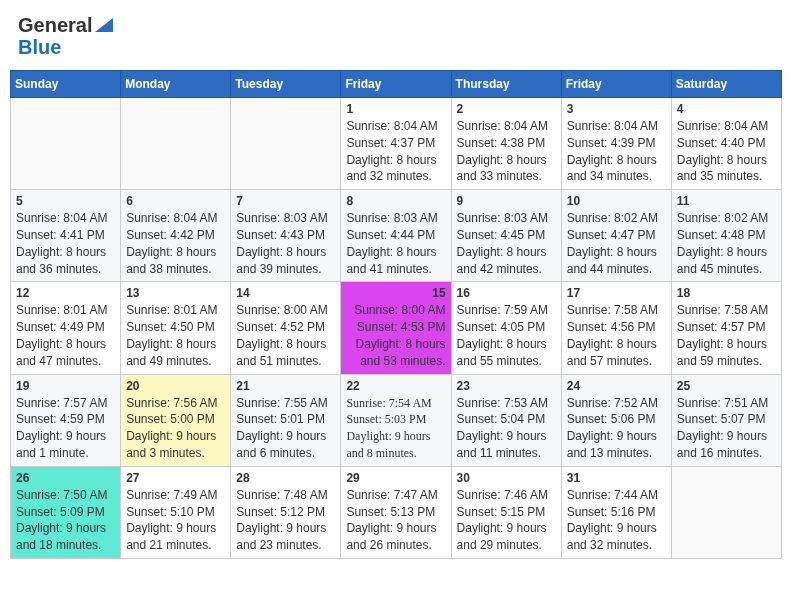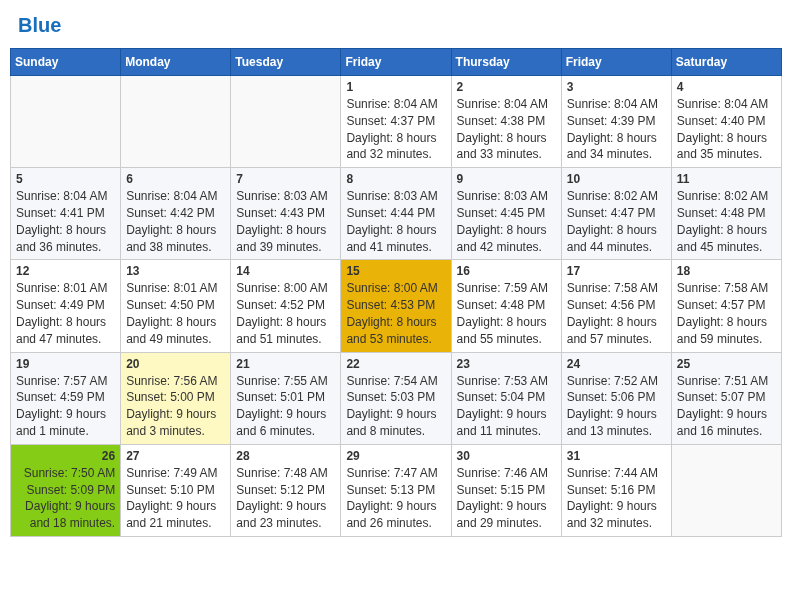--- a/index.html
+++ b/index.html
@@ -82,20 +82,28 @@
       color: #333;
     }
     .empty-cell { background: #f9f9f9 !important; }
   </style>
 </head>
 <body>
 
 <div class="header">
   <div class="logo">
     <div style="display:flex; flex-direction:column; align-items:flex-start;">
+      <div style="display:flex; align-items:center;">
+        <span class="logo-text logo-general">General</span>
+        <div style="position:relative; display:inline-block; margin-left:3px;">
+          <svg width="18" height="18" viewBox="0 0 18 18">
+            <polygon points="0,18 18,18 18,4" fill="#2d6cc0"></polygon>
+          </svg>
+        </div>
+      </div>
       <span class="logo-text logo-blue">Blue</span>
     </div>
   </div>
   <div class="title-area">
     <div class="month-title"></div>
     <div class="location"></div>
   </div>
 </div>
 
 <table class="calendar">
@@ -196,30 +204,30 @@
           <div class="day-info" style="white-space: pre-line;">Sunrise: 8:01 AM
 Sunset: 4:50 PM
 Daylight: 8 hours and 49 minutes.</div>
         </td>
         <td style="background: rgb(255, 255, 255);">
           <span class="day-number">14</span>
           <div class="day-info" style="white-space: pre-line;">Sunrise: 8:00 AM
 Sunset: 4:52 PM
 Daylight: 8 hours and 51 minutes.</div>
         </td>
-        <td style="background: #eab308;">
+        <td style="background: #d946ef; text-align: right;">
           <span class="day-number">15</span>
           <div class="day-info" style="white-space: pre-line;">Sunrise: 8:00 AM
 Sunset: 4:53 PM
 Daylight: 8 hours and 53 minutes.</div>
         </td>
         <td style="background: rgb(255, 255, 255);">
           <span class="day-number">16</span>
           <div class="day-info" style="white-space: pre-line;">Sunrise: 7:59 AM
-Sunset: 4:48 PM
+Sunset: 4:05 PM
 Daylight: 8 hours and 55 minutes.</div>
         </td>
         <td style="background: rgb(255, 255, 255);">
           <span class="day-number">17</span>
           <div class="day-info" style="white-space: pre-line;">Sunrise: 7:58 AM
 Sunset: 4:56 PM
 Daylight: 8 hours and 57 minutes.</div>
         </td>
         <td style="background: rgb(255, 255, 255);">
           <span class="day-number">18</span>
@@ -242,21 +250,21 @@
 Daylight: 9 hours and 3 minutes.</div>
         </td>
         <td style="background: rgb(245, 247, 250);">
           <span class="day-number">21</span>
           <div class="day-info" style="white-space: pre-line;">Sunrise: 7:55 AM
 Sunset: 5:01 PM
 Daylight: 9 hours and 6 minutes.</div>
         </td>
         <td style="background: rgb(245, 247, 250);">
           <span class="day-number">22</span>
-          <div class="day-info" style="white-space: pre-line;">Sunrise: 7:54 AM
+          <div class="day-info" style="white-space: pre-line; font-family: Liberation Serif, serif;">Sunrise: 7:54 AM
 Sunset: 5:03 PM
 Daylight: 9 hours and 8 minutes.</div>
         </td>
         <td style="background: rgb(245, 247, 250);">
           <span class="day-number">23</span>
           <div class="day-info" style="white-space: pre-line;">Sunrise: 7:53 AM
 Sunset: 5:04 PM
 Daylight: 9 hours and 11 minutes.</div>
         </td>
         <td style="background: rgb(245, 247, 250); margin-left: 48px;">
@@ -266,21 +274,21 @@
 Daylight: 9 hours and 13 minutes.</div>
         </td>
         <td style="background: rgb(245, 247, 250);">
           <span class="day-number">25</span>
           <div class="day-info" style="white-space: pre-line;">Sunrise: 7:51 AM
 Sunset: 5:07 PM
 Daylight: 9 hours and 16 minutes.</div>
         </td>
       </tr>
       <tr>
-        <td style="background: #84cc16; text-align: right;">
+        <td style="background: #5eead4;">
           <span class="day-number">26</span>
           <div class="day-info" style="white-space: pre-line;">Sunrise: 7:50 AM
 Sunset: 5:09 PM
 Daylight: 9 hours and 18 minutes.</div>
         </td>
         <td style="background: rgb(255, 255, 255);">
           <span class="day-number">27</span>
           <div class="day-info" style="white-space: pre-line;">Sunrise: 7:49 AM
 Sunset: 5:10 PM
 Daylight: 9 hours and 21 minutes.</div>

